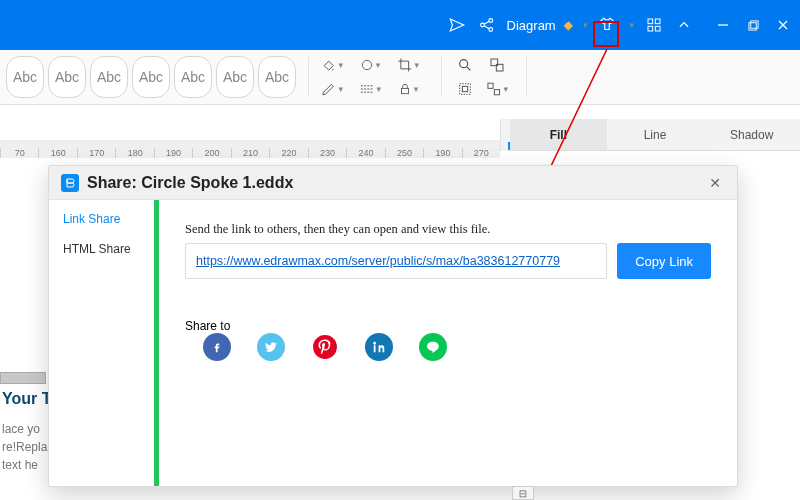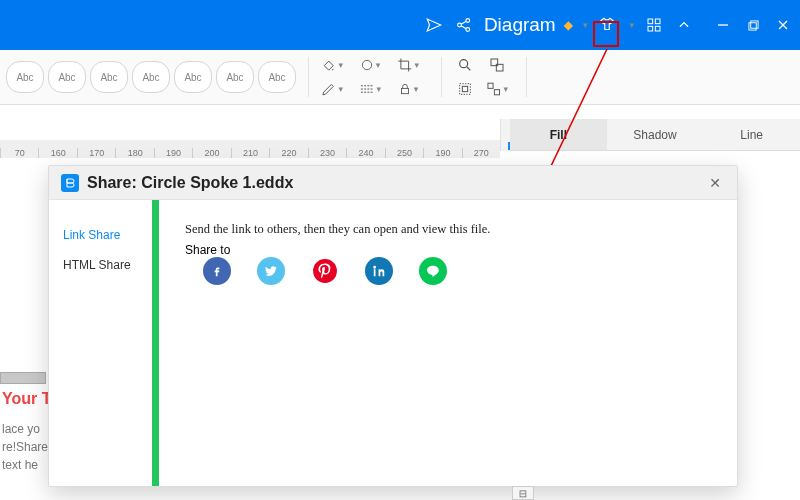--- a/index.html
+++ b/index.html
@@ -1,57 +1,57 @@
 <!DOCTYPE html>
 <html><head>
 <meta charset="utf-8">
 <style>
 * { box-sizing: border-box; margin: 0; padding: 0; font-family: "Segoe UI", Arial, sans-serif; }
 body { width: 800px; height: 500px; overflow: hidden; background: #fff; position: relative; }
 
 .titlebar { height: 50px; background: #0078f0; display: flex; align-items: center; justify-content: flex-end; padding: 0 10px; gap: 6px; }
 .tb-icon { width: 24px; height: 24px; display: flex; align-items: center; justify-content: center; cursor: pointer; color: #fff; }
 .tb-icon svg { stroke: #fff; fill: none; }
-.tb-text { color: #fff; font-size: 19px; padding: 0 2px; }
+.tb-text { color: #fff; font-size: 13px; padding: 0 2px; }
 .tb-diamond { color: #ffb732; font-size: 12px; }
 .winctrls { display: flex; gap: 16px; margin-left: 14px; color: #fff; }
 .winctrl { width: 14px; height: 14px; display:flex; align-items:center; justify-content:center; cursor:pointer; }
 .share-rect { position: absolute; left: 593px; top: 21px; width: 26px; height: 26px; border: 2px solid #d80000; pointer-events: none; }
 
 .ribbon { height: 55px; background: #fafafa; border-bottom: 1px solid #e0e0e0; display: flex; align-items: center; padding: 4px 6px; gap: 4px; }
-.abc-btn { width: 38px; height: 32px; border: 1px solid #d5d5d5; border-radius: 14px; display: flex; align-items: center; justify-content: center; font-size: 10px; color: #888; background: #fff; cursor: pointer; }
+.abc-btn { width: 38px; height: 42px; border: 1px solid #d5d5d5; border-radius: 14px; display: flex; align-items: center; justify-content: center; font-size: 14px; color: #888; background: #fff; cursor: pointer; }
 .rib-sep { width: 1px; height: 40px; background: #e3e3e3; margin: 0 8px; }
 .rib-tool { width: 22px; height: 22px; display: inline-flex; align-items: center; justify-content: center; color: #555; cursor: pointer; }
 .rib-tool svg { stroke: #555; fill: none; }
 .rib-group { display: grid; grid-template-columns: repeat(3, 32px); grid-template-rows: repeat(2, 22px); gap: 2px 6px; align-content: center; }
 .dd { font-size: 9px; color: #888; margin-left: 2px; }
 
 .panel-tabs { position: absolute; right: 0; top: 119px; width: 290px; height: 32px; background: #f3f3f3; display: flex; }
 .panel-tab { flex: 1; display: flex; align-items: center; justify-content: center; font-size: 12px; color: #555; cursor: pointer; border-bottom: 1px solid #ddd; }
 .panel-tab.active { background: #e7e7e7; font-weight: 600; color: #222; }
 .gutter { position: absolute; left: 500px; top: 119px; width: 30px; height: 32px; background: #f3f3f3; display: flex; flex-direction: column; align-items: center; justify-content: flex-start; border-left: 1px solid #e0e0e0; }
 .gutter .chev { font-size: 13px; color: #555; padding-top: 4px;}
 .gutter .blue { width: 16px; height: 8px; background: #1888ff; margin-top: 4px; }
 
 .ruler { position: absolute; left: 0; top: 140px; height: 18px; width: 500px; background: #efefef; font-size: 9px; color: #777; display: flex; align-items: flex-end; overflow: hidden; }
 .ruler span { display: inline-block; width: 40px; text-align: center; border-left: 1px solid #ccc; height: 10px; line-height: 10px; }
 
 .side-text { position: absolute; left: 2px; top: 390px; width: 70px; }
-.side-text .yt { font-size: 16px; font-weight: 600; color: #ef4444; margin-bottom: 12px; }
+.side-text .yt { font-size: 16px; font-weight: 600; color: #0c4a6e; margin-bottom: 12px; }
 .side-text .body { font-size: 12px; color: #777; line-height: 1.5; }
 .gray-rect { position: absolute; left: 0; top: 372px; width: 46px; height: 12px; background: #c8c8c8; border: 1px solid #aaa; }
 
 .modal { position: absolute; left: 48px; top: 165px; width: 690px; height: 322px; background: #fff; border: 1px solid #dcdcdc; box-shadow: 0 8px 24px rgba(0,0,0,0.18); border-radius: 2px; display: flex; flex-direction: column; }
 .modal-header { height: 34px; background: #f0f0f0; display: flex; align-items: center; padding: 0 12px; border-bottom: 1px solid #e3e3e3; }
 .modal-header .logo { width: 18px; height: 18px; background: #0c8bf2; border-radius: 3px; display: flex; align-items: center; justify-content: center; margin-right: 8px; }
 .modal-header .logo svg { stroke: #fff; fill: none; }
 .modal-header .title { font-size: 16px; font-weight: 600; color: #222; }
 .modal-header .close { margin-left: auto; width: 20px; height: 20px; display: flex; align-items: center; justify-content: center; color: #666; cursor: pointer; font-size: 14px; }
 .modal-body { flex: 1; display: flex; }
-.modal-sidebar { width: 110px; border-right: 7px solid #22c55e; padding-top: 20px; }
+.modal-sidebar { width: 110px; border-right: 5px solid #22c55e; padding-top: 4px; }
 .ms-item { padding: 8px 14px; font-size: 12px; color: #333; cursor: pointer; }
 .ms-item.active { color: #0c8bf2; }
 .modal-main { flex: 1; padding: 22px 26px; }
 .mm-desc { font-size: 12.5px; color: #222; margin-bottom: 6px; font-family: Liberation Serif, serif; }
 .link-row { display: flex; gap: 10px; align-items: center; margin-bottom: 40px; }
 .link-input { flex: 1; height: 36px; border: 1px solid #ddd; border-radius: 2px; padding: 0 10px; font-size: 12.5px; color: #0c62c9; text-decoration: underline; display: flex; align-items: center; white-space: nowrap; overflow: hidden; }
 .copy-btn { height: 36px; padding: 0 18px; background: #1888ff; color: #fff; border: none; border-radius: 3px; font-size: 13px; cursor: pointer; }
 .share-to-label { font-size: 12px; color: #000000; }
 .social-row { display: flex; gap: 26px; padding-left: 18px; }
 .social { width: 28px; height: 28px; border-radius: 50%; display: flex; align-items: center; justify-content: center; cursor: pointer; color: #fff; }
@@ -217,29 +217,29 @@
   <span>190</span>
   <span>270</span>
 </div>
 
 <div class="gutter">
   <div class="chev">»</div>
   <div class="blue"></div>
 </div>
 <div class="panel-tabs">
   <div class="panel-tab active">Fill</div>
+  <div class="panel-tab">Line</div>
   <div class="panel-tab">Shadow</div>
-  <div class="panel-tab">Line</div>
 </div>
 
 <div class="gray-rect"></div>
 <div class="side-text">
   <div class="yt">Your T</div>
   <div class="body" style="white-space:pre-line;">lace yo
-re!Share
+re!Repla
  text he</div>
 </div>
 
 <svg class="arrow-svg" width="110" height="150">
   <defs>
       <marker id="ah" markerWidth="8" markerHeight="8" refX="6" refY="3" orient="auto">
         <path d="M0,0 L7,3 L0,6 z" fill="#e00000"></path>
       </marker>
     </defs>
   <line x1="72" y1="2" x2="5" y2="142" stroke="#e00000" stroke-width="1.6" marker-end="url(#ah)"></line>
@@ -255,20 +255,24 @@
     <div class="title">Share: Circle Spoke 1.eddx</div>
     <div class="close">✕</div>
   </div>
   <div class="modal-body">
     <div class="modal-sidebar">
       <div class="ms-item active">Link Share</div>
       <div class="ms-item">HTML Share</div>
     </div>
     <div class="modal-main">
       <div class="mm-desc">Send the link to others, then they can open and view this file.</div>
+      <div class="link-row">
+        <div class="link-input">https://www.edrawmax.com/server/public/s/max/ba383612770779</div>
+        <button class="copy-btn">Copy Link</button>
+      </div>
       <div class="share-to-label">Share to</div>
       <div class="social-row">
         <div class="social s-fb">
             <svg width="14" height="14" viewBox="0 0 24 24">
               <path fill="#fff" d="M13 9h3V6h-3c-1.7 0-3 1.3-3 3v2H8v3h2v7h3v-7h2.5l.5-3H13V9z"></path>
             </svg>
           </div>
         <div class="social s-tw">
             <svg width="14" height="14" viewBox="0 0 24 24">
               <path fill="#fff" d="M22 6c-.8.4-1.6.6-2.5.7.9-.5 1.6-1.4 1.9-2.4-.8.5-1.8.9-2.7 1.1C17.9 4.5 16.8 4 15.6 4c-2.3 0-4.1 1.9-4.1 4.1 0 .3 0 .6.1.9-3.4-.2-6.5-1.8-8.5-4.3-.4.6-.6 1.3-.6 2.1 0 1.4.7 2.7 1.8 3.4-.7 0-1.3-.2-1.9-.5v.1c0 2 1.4 3.7 3.3 4-.3.1-.7.1-1.1.1-.3 0-.5 0-.8-.1.5 1.6 2.1 2.8 3.9 2.9-1.4 1.1-3.2 1.8-5.2 1.8H2c1.8 1.2 4 1.9 6.3 1.9 7.5 0 11.7-6.3 11.7-11.7v-.5c.8-.6 1.5-1.3 2-2.2z"></path>

